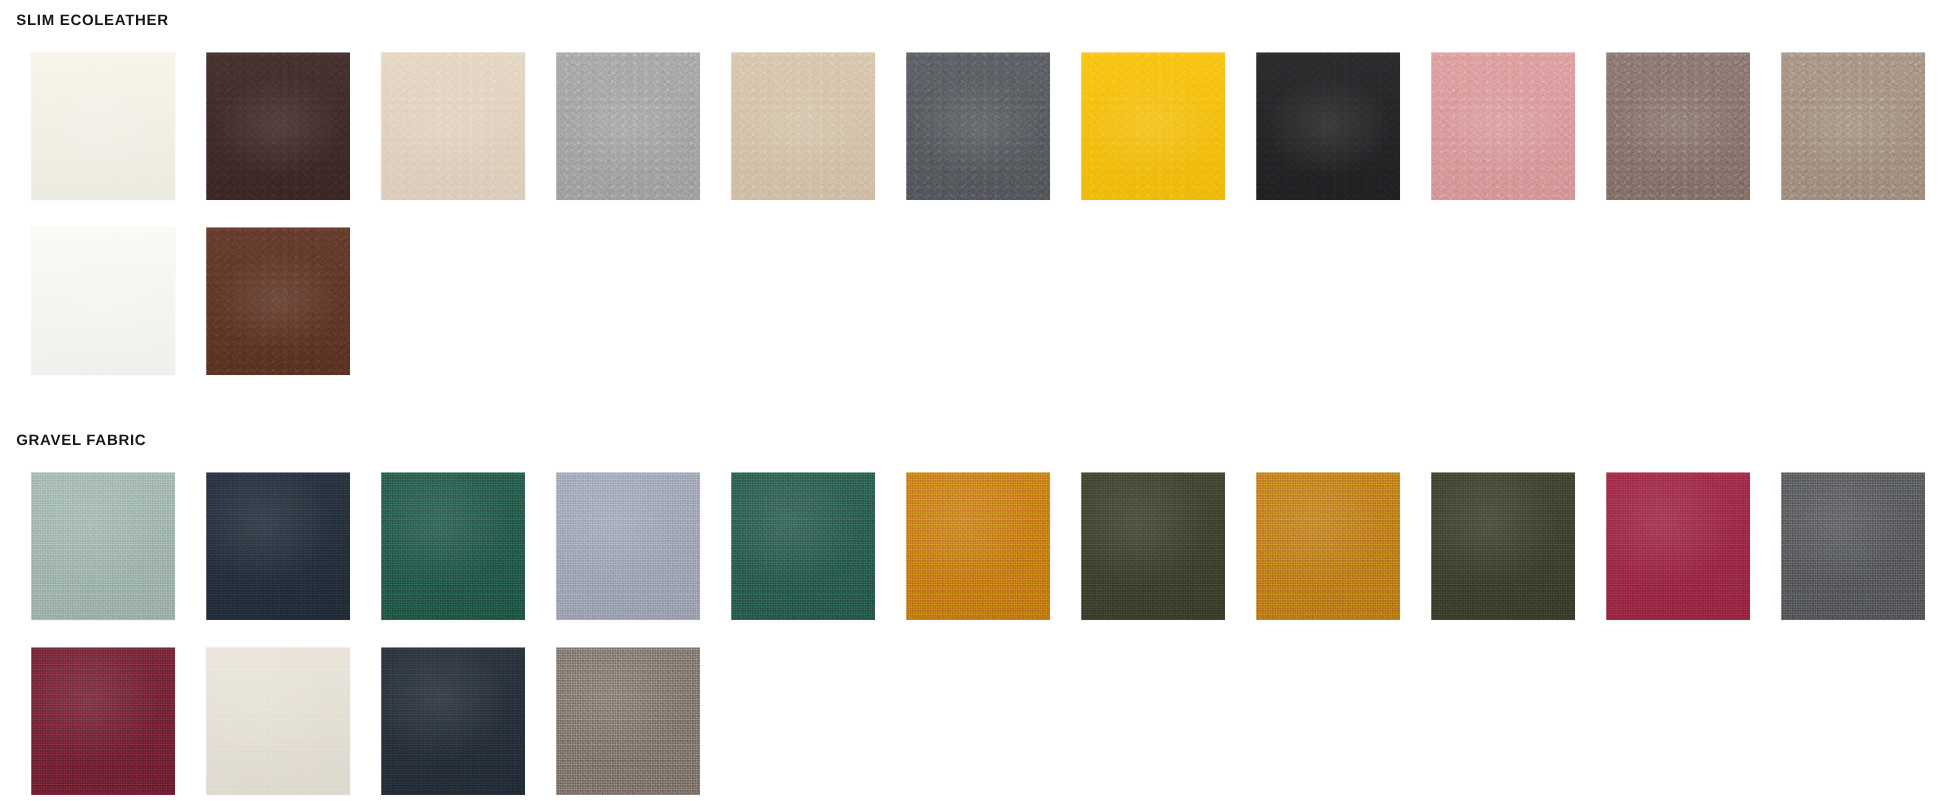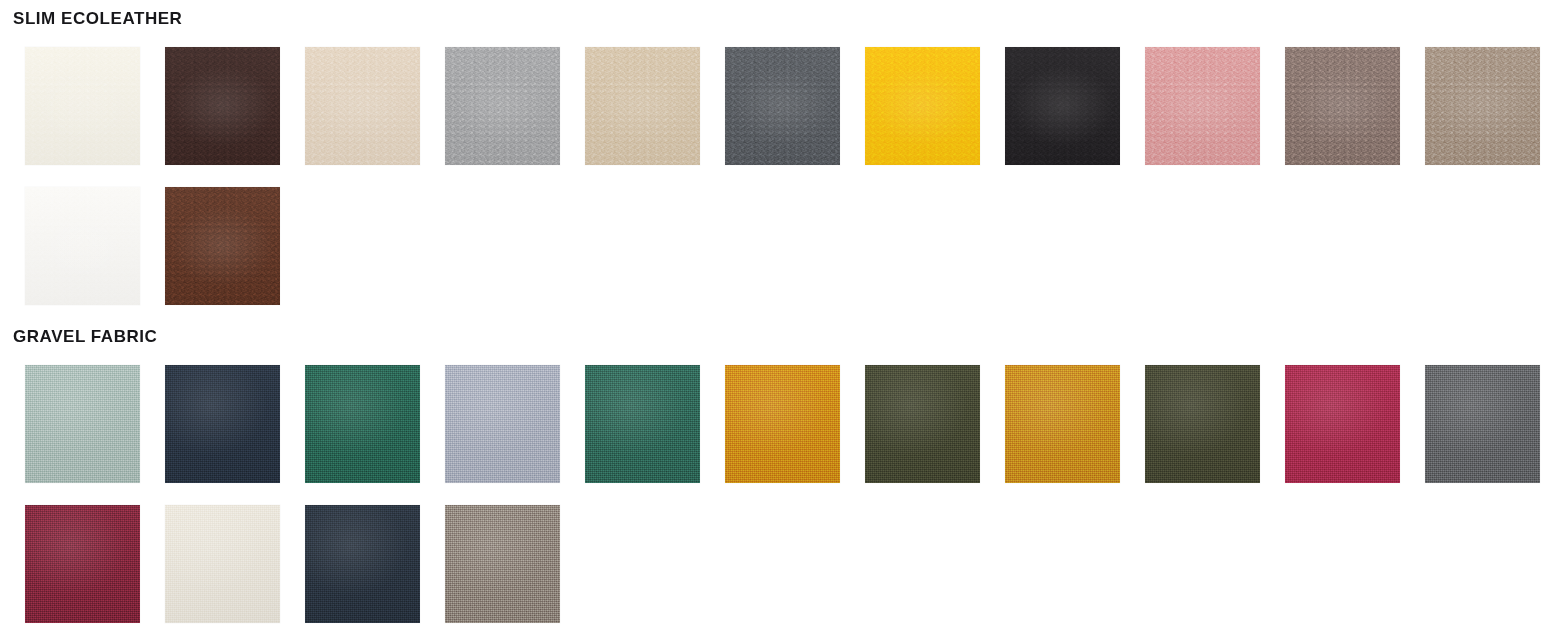--- a/index.html
+++ b/index.html
@@ -20,21 +20,21 @@
     position: relative;
     width: 1552px;
     height: 641px;
     background: #ffffff;
   }
 
   
   .section { position: relative; }
   .section-title {
     font-family: "Liberation Sans", sans-serif;
-    font-size: 17px;
+    font-size: 12px;
     font-weight: 700;
     letter-spacing: 0.55px;
     color: #17171a;
     line-height: 1;
     text-transform: uppercase;
     padding-left: 13px;
     white-space: nowrap;
   }
 
   
@@ -153,21 +153,21 @@
     <div class="swatch-row" style="margin-top:22px;">
       <div class="swatch leather" style="background-color:#fbfaf7">
           <span class="tex"></span>
         </div>
       <div class="swatch leather" style="background-color:#5b3222">
           <span class="tex"></span>
         </div>
     </div>
   </div>
 
-  <div class="section" style="position:absolute; left:0; top:328px; width:1552px;">
+  <div class="section" style="position:absolute; left:0; top:346px; width:1552px;">
     <div class="section-title">GRAVEL FABRIC</div>
 
     <div class="swatch-row" style="margin-top:20px;">
       <div class="swatch fabric" style="background-color:#a9bdb7">
           <span class="tex"></span>
         </div>
       <div class="swatch fabric" style="background-color:#25303e">
           <span class="tex"></span>
         </div>
       <div class="swatch fabric" style="background-color:#25604f">

